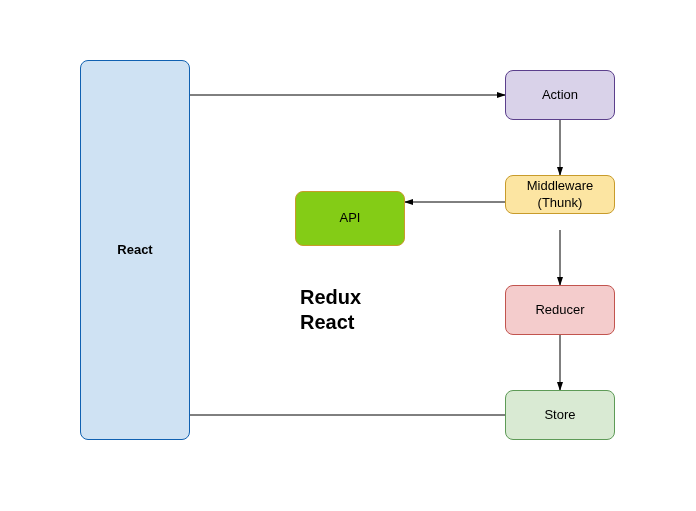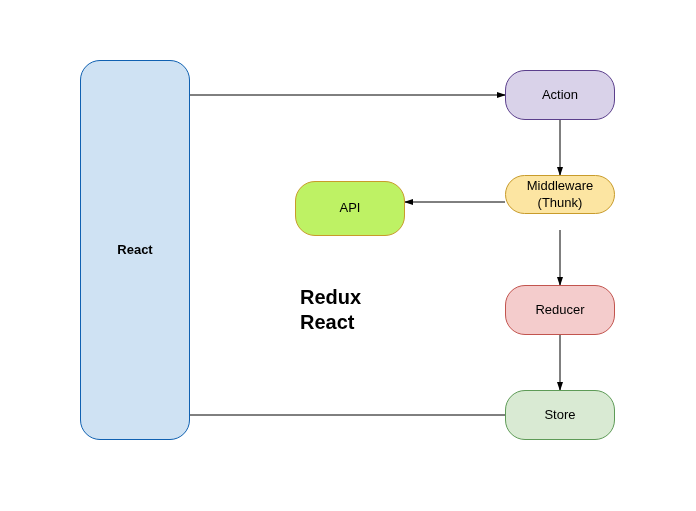--- a/index.html
+++ b/index.html
@@ -1,17 +1,17 @@
 <!DOCTYPE html>
 <html><head>
 <meta charset="utf-8">
 <style>
   html,body{margin:0;padding:0;width:696px;height:511px;background:#fff;font-family:Arial,Helvetica,sans-serif;}
   .canvas{position:relative;width:696px;height:511px;}
-  .node{position:absolute;border:1px solid #000;border-radius:20px;display:flex;align-items:center;justify-content:center;text-align:center;font-size:13px;line-height:1.25;box-sizing:border-box;padding:4px;}
+  .node{position:absolute;border:1px solid #000;border-radius:8px;display:flex;align-items:center;justify-content:center;text-align:center;font-size:13px;line-height:1.25;box-sizing:border-box;padding:4px;}
   .title{position:absolute;font-size:20px;font-weight:bold;text-align:left;line-height:1.25;}
   svg.edges{position:absolute;left:0;top:0;width:696px;height:511px;pointer-events:none;}
 </style>
 </head>
 <body>
 
 <div class="canvas">
 
   <svg class="edges">
     <defs>
@@ -25,21 +25,21 @@
         <line x1="505" y1="202" x2="405" y2="202" marker-end="url(#arrow)"></line>
         <line x1="560" y1="230" x2="560" y2="285" marker-end="url(#arrow)"></line>
         <line x1="560" y1="335" x2="560" y2="390" marker-end="url(#arrow)"></line>
         <line x1="505" y1="415" x2="170" y2="415" marker-end="url(#arrow)"></line>
       </g>
   </svg>
 
   <div class="node" id="node-react" style="left: 80px; top: 60px; width: 110px; height: 380px; background: rgb(207, 226, 243); border-color: rgb(16, 97, 177); font-weight: bold;">React</div>
   <div class="node" id="node-action" style="left: 505px; top: 70px; width: 110px; height: 50px; background: rgb(217, 210, 233); border-color: rgb(91, 63, 140);">Action</div>
   <div class="node" id="node-middleware" style="left: 505px; top: 175px; width: 110px; height: 39px; background: rgb(252, 229, 162); border-color: rgb(200, 155, 43);">Middleware<br>(Thunk)</div>
-  <div class="node" id="node-api" style="left: 295px; top: 181px; width: 110px; height: 55px; background: #bef264; border-color: rgb(200, 155, 43); text-align: right;">API</div>
+  <div class="node" id="node-api" style="left: 295px; top: 191px; width: 110px; height: 55px; background: #84cc16; border-color: rgb(200, 155, 43); text-align: right;">API</div>
   <div class="node" id="node-store" style="left: 505px; top: 390px; width: 110px; height: 50px; background: rgb(217, 234, 211); border-color: rgb(94, 155, 87);">Store</div>
   <div class="node" id="node-reducer" style="left: 505px; top: 285px; width: 110px; height: 50px; background: rgb(244, 204, 204); border-color: rgb(194, 84, 78);">Reducer</div>
 
   <div class="title" id="diagram-title" style="left: 300px; top: 285px; width: 140px;">
     <span>Redux</span><br>
     <span>React</span>
   </div>
 
 </div>
 

